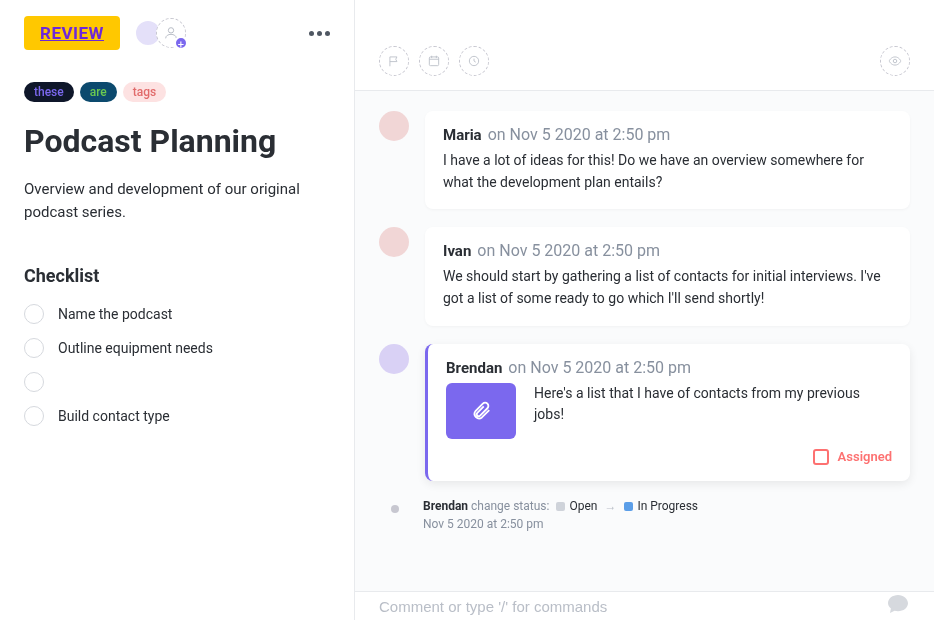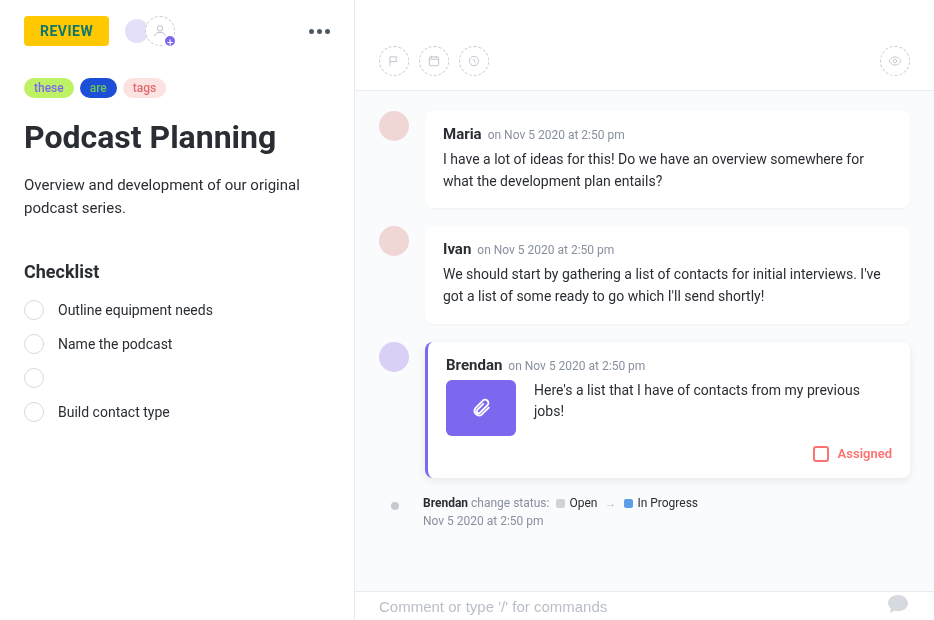--- a/index.html
+++ b/index.html
@@ -31,26 +31,27 @@
   align-items: center;
   margin-bottom: 32px;
 }
 .left-header-left {
   display: flex;
   align-items: center;
   gap: 14px;
 }
 .review-badge {
   background: #ffc800;
-  color: #0f766e;
+  color: #6d28d9;
   font-weight: 700;
-  font-size: 14px;
+  font-size: 17px;
   letter-spacing: 0.5px;
   padding: 7px 16px;
   border-radius: 4px;
+  text-decoration: underline;
 }
 .avatar-group {
   display: flex;
   align-items: center;
 }
 .avatar-circle {
   width: 28px;
   height: 28px;
   border-radius: 50%;
   background: #e4e0f9;
@@ -99,22 +100,22 @@
   display: flex;
   gap: 6px;
   margin-bottom: 20px;
 }
 .tag {
   font-size: 12px;
   font-weight: 500;
   padding: 3px 10px;
   border-radius: 12px;
 }
-.tag-purple { background: #bef264; color: #7b68ee; }
-.tag-green { background: #1d4ed8; color: #6bc950; }
+.tag-purple { background: #0f172a; color: #7b68ee; }
+.tag-green { background: #0c4a6e; color: #6bc950; }
 .tag-red { background: #fde2e2; color: #e16b6b; }
 .title {
   font-size: 32px;
   font-weight: 700;
   margin-bottom: 18px;
   color: #2a2e34;
 }
 .description {
   font-size: 15px;
   color: #2a2e34;
@@ -198,21 +199,21 @@
   display: flex;
   align-items: baseline;
   gap: 6px;
   margin-bottom: 6px;
 }
 .comment-author {
   font-weight: 700;
   font-size: 15px;
 }
 .comment-time {
-  font-size: 12px;
+  font-size: 16px;
   color: #87909e;
 }
 .comment-body {
   font-size: 14px;
   line-height: 1.55;
 }
 .attachment-row {
   display: flex;
   gap: 18px;
   margin-top: 6px;
@@ -317,25 +318,25 @@
     <span class="tag tag-red">tags</span>
   </div>
 
   <h1 class="title">Podcast Planning</h1>
   <p class="description">Overview and development of our original podcast series.</p>
 
   <h2 class="checklist-heading">Checklist</h2>
   <div>
     <div class="checklist-item">
       <div class="checkbox-circle"></div>
-      <span class="checklist-label">Outline equipment needs</span>
+      <span class="checklist-label">Name the podcast</span>
     </div>
     <div class="checklist-item">
       <div class="checkbox-circle"></div>
-      <span class="checklist-label">Name the podcast</span>
+      <span class="checklist-label">Outline equipment needs</span>
     </div>
     <div class="checklist-item">
       <div class="checkbox-circle"></div>
     </div>
     <div class="checklist-item">
       <div class="checkbox-circle"></div>
       <span class="checklist-label">Build contact type</span>
     </div>
   </div>
 </div>

